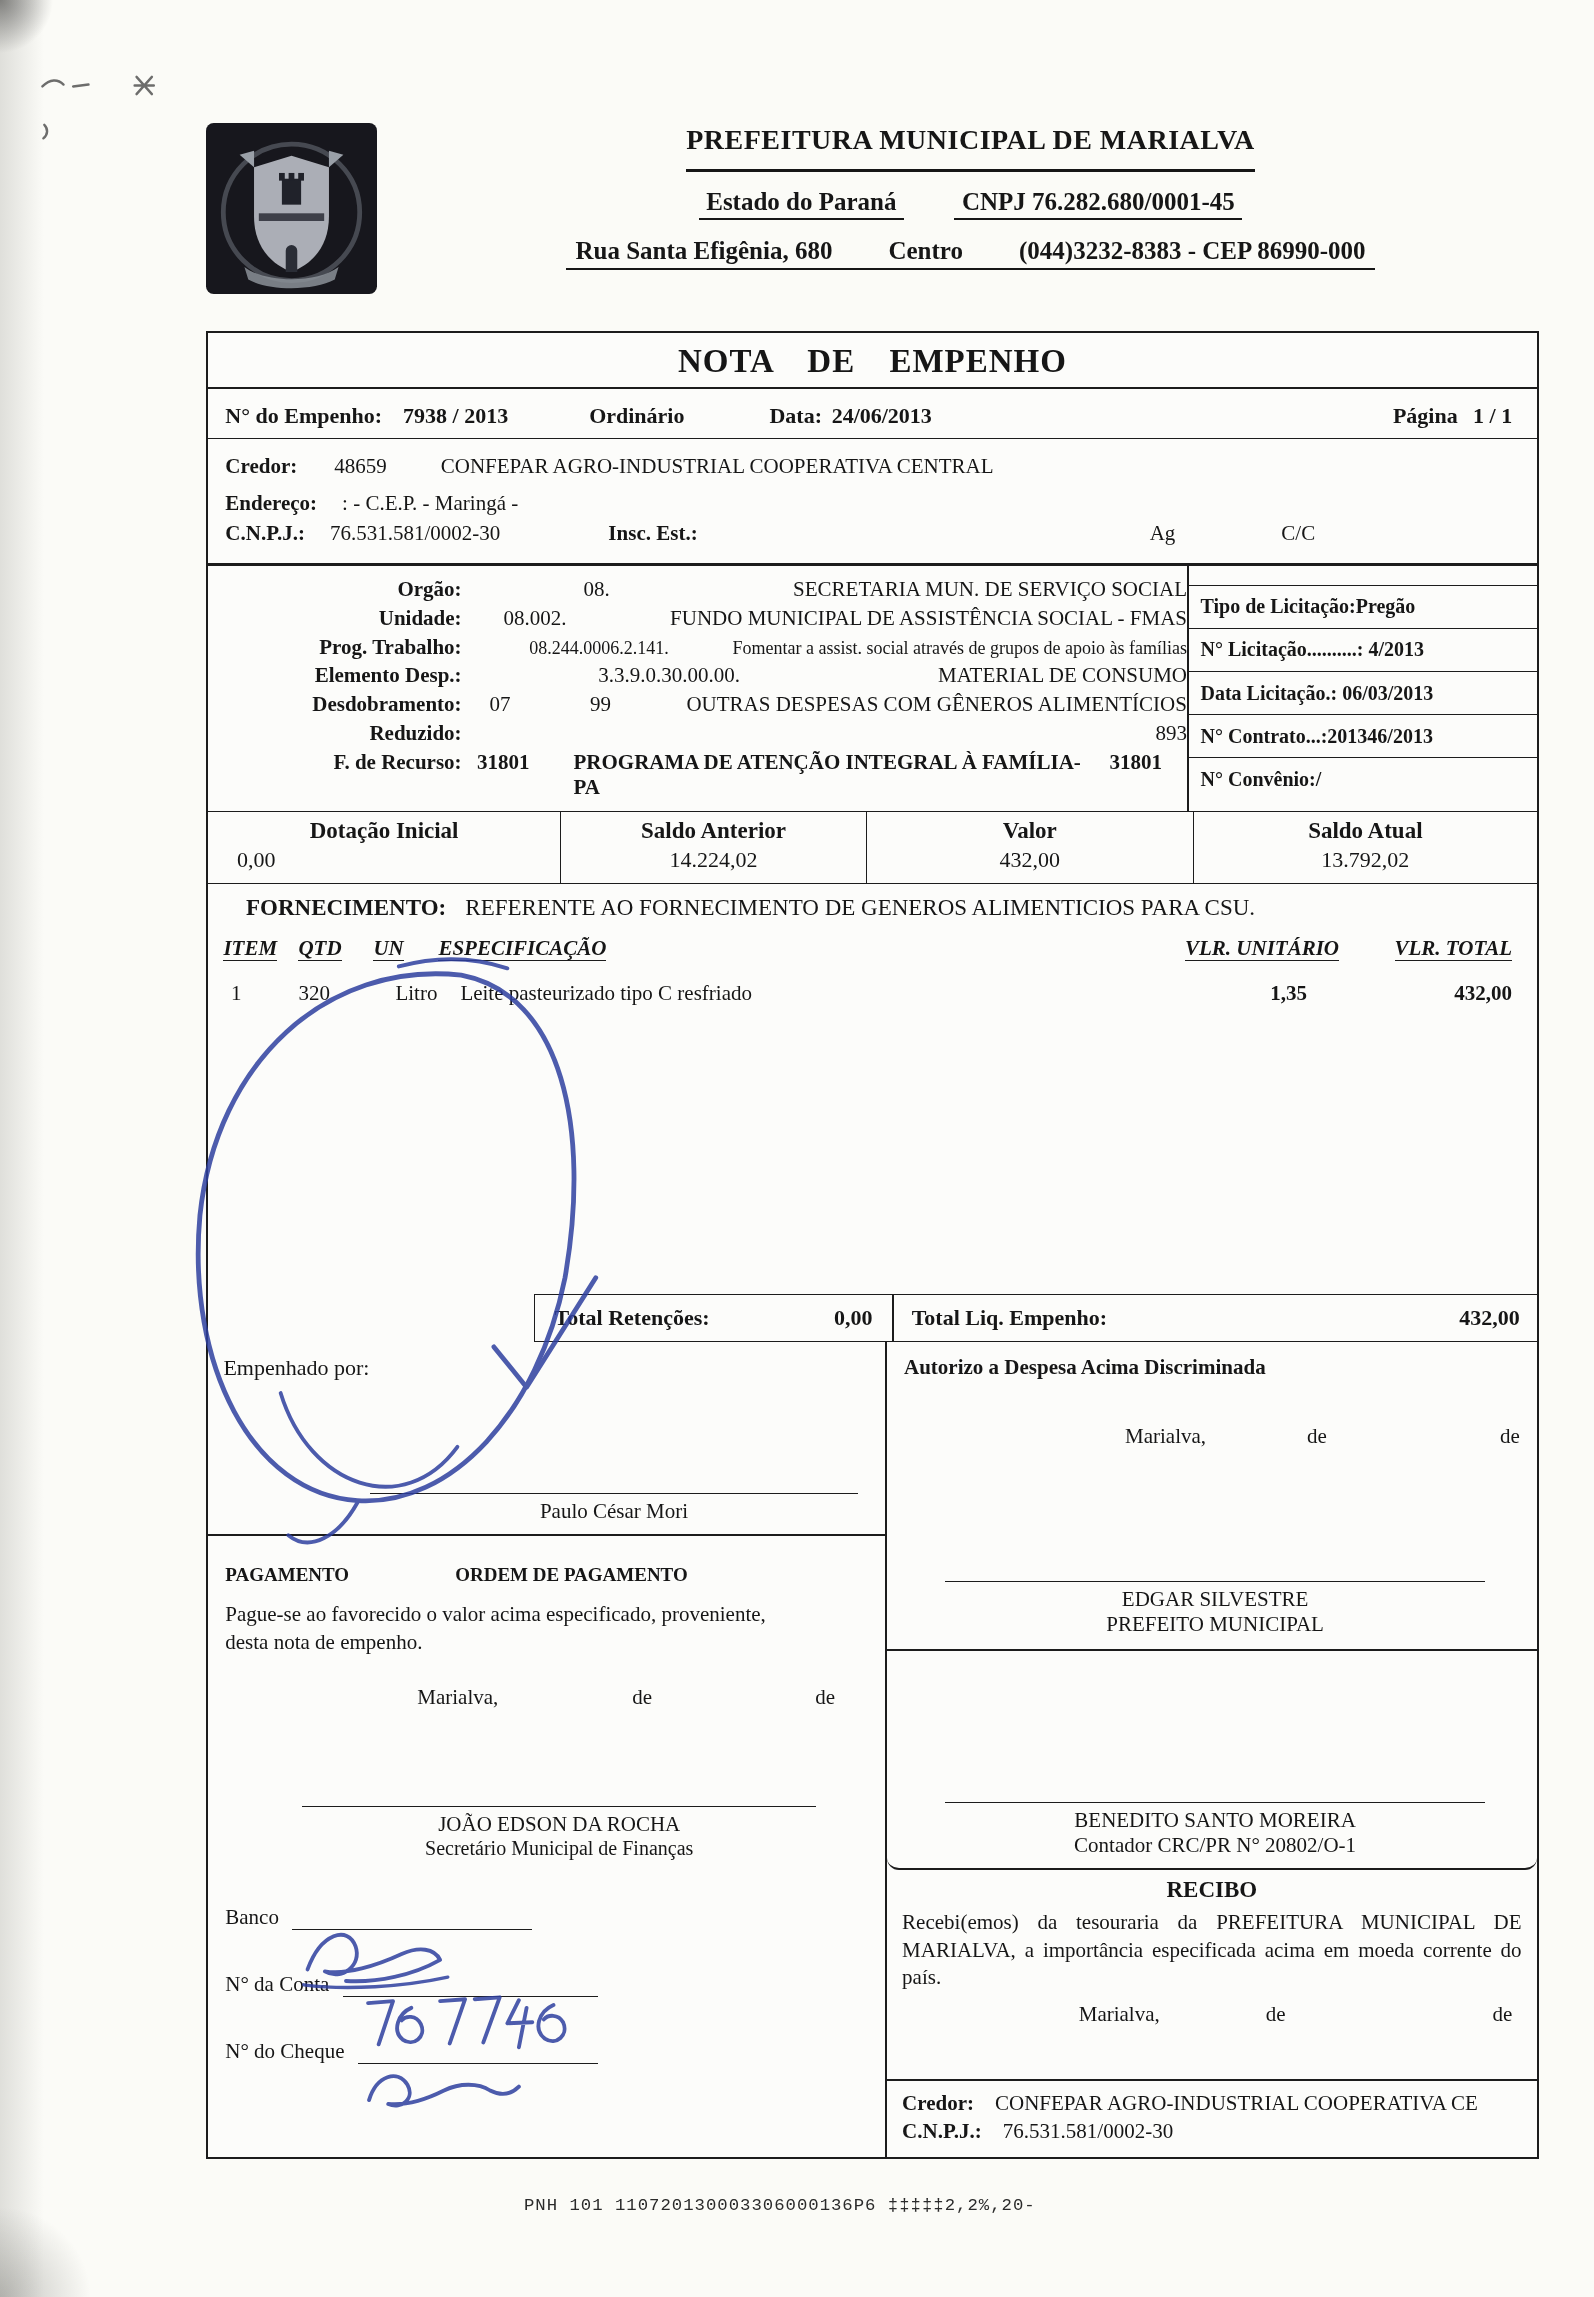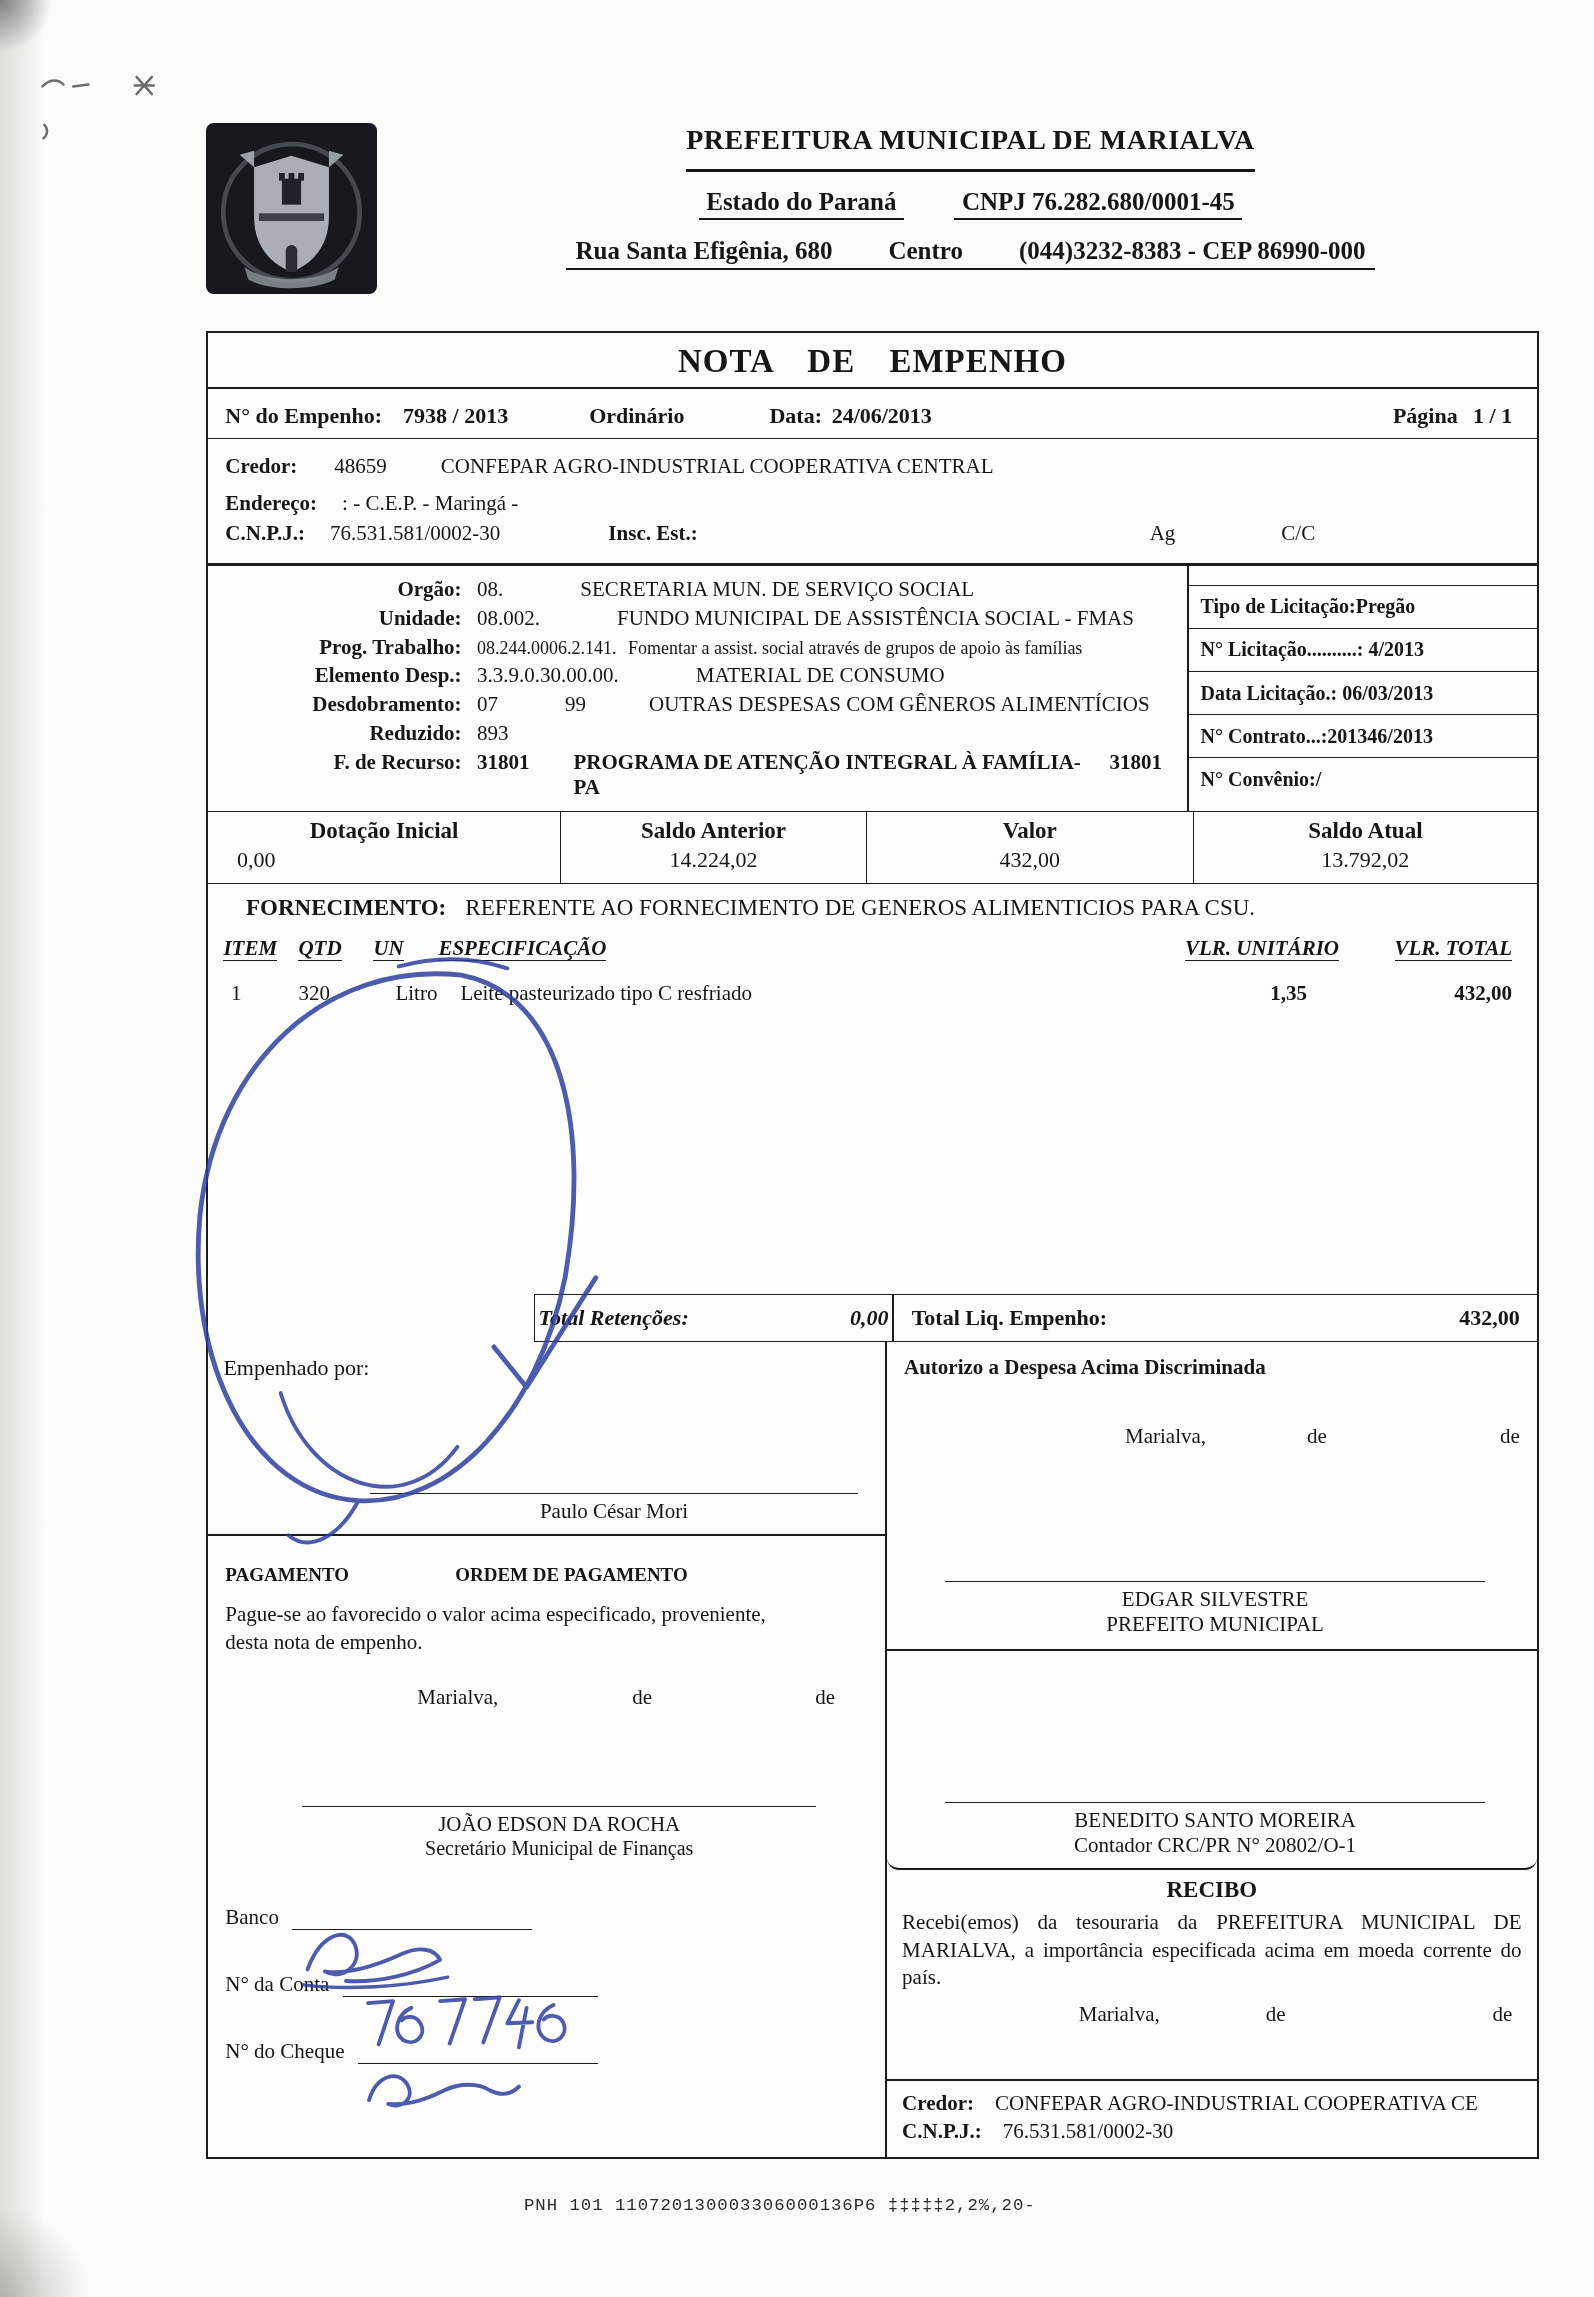--- a/index.html
+++ b/index.html
@@ -42,21 +42,21 @@
   .c-code{margin-left:37px;}
   .c-name{margin-left:54px;}
   .c-end{margin-left:25px;margin-top:8px;}
   .c-cnpjv{margin-left:25px;}
   .c-insc{margin-left:108px;}
   .c-ag{margin-left:452px;}
   .c-cc{margin-left:106px;}
 
   .middle{display:flex;border-bottom:1.9px solid #1c1c1c;}
   .orgao-col{flex:1;padding:7.7px 0 7.7px;font-size:21px;min-width:0;}
-  .o-row{display:flex;align-items:baseline;margin:3.8px 0;}
+  .o-row{display:flex;align-items:baseline;margin:3.8px 0;justify-content:space-between;}
   .o-label{width:269px;flex:none;text-align:right;font-weight:bold;padding-right:15.4px;box-sizing:border-box;}
   .o-desc{margin-left:77px;}
   .o-small{font-size:18px;}
   .o-desc-near{margin-left:11.5px;}
   .o-code2{margin-left:67px;}
   .o-desc-mid{margin-left:63px;}
   .o-desc-frec{margin-left:44px;}
   .o-extra{margin-left:auto;padding-right:25px;font-weight:bold;}
   .lic-col{width:348px;flex:none;border-left:2.9px solid #1c1c1c;font-size:20px;font-weight:bold;
            display:flex;flex-direction:column;}
@@ -87,21 +87,21 @@
   .ir-item{width:75px;padding-left:7.7px;box-sizing:border-box;}
   .ir-qtd{width:75px;} .ir-un{width:65px;margin-left:22px;} .ir-espec{width:500px;}
   .ir-unit{margin-left:auto;width:183px;text-align:right;padding-right:61px;box-sizing:border-box;font-weight:bold;}
   .ir-total{width:144px;text-align:right;font-weight:bold;}
 
   .spacer{height:288px;}
 
   .ret-row{display:flex;font-size:22px;font-weight:bold;height:48px;}
   .ret-gap{width:24.5%;}
   .ret-cell{width:27%;border:1.9px solid #1c1c1c;border-right:none;display:flex;align-items:center;
-            justify-content:space-between;padding:0 4px;box-sizing:border-box;font-style:italic;}
+            justify-content:space-between;padding:0 20px;box-sizing:border-box;}
   .liq-cell{flex:1;border-top:1.9px solid #1c1c1c;border-bottom:1.9px solid #1c1c1c;border-left:2.9px solid #1c1c1c;
             display:flex;align-items:center;justify-content:space-between;padding:0 17.3px;box-sizing:border-box;}
 
   .mid{display:flex;height:815px;font-family:Liberation Serif, serif;}
   .bl{width:51.5%;display:flex;flex-direction:column;box-sizing:border-box;}
   .br{flex:1;border-left:2.9px solid #1c1c1c;display:flex;flex-direction:column;box-sizing:border-box;}
 
   .empenhado-box{height:192px;flex:none;position:relative;padding:13.4px 0 0 15.4px;font-size:22px;box-sizing:border-box;}
   .sig-block{text-align:center;font-size:21px;}
   .sig-line{border-top:1.9px solid #1c1c1c;height:0;margin-bottom:4.8px;}

